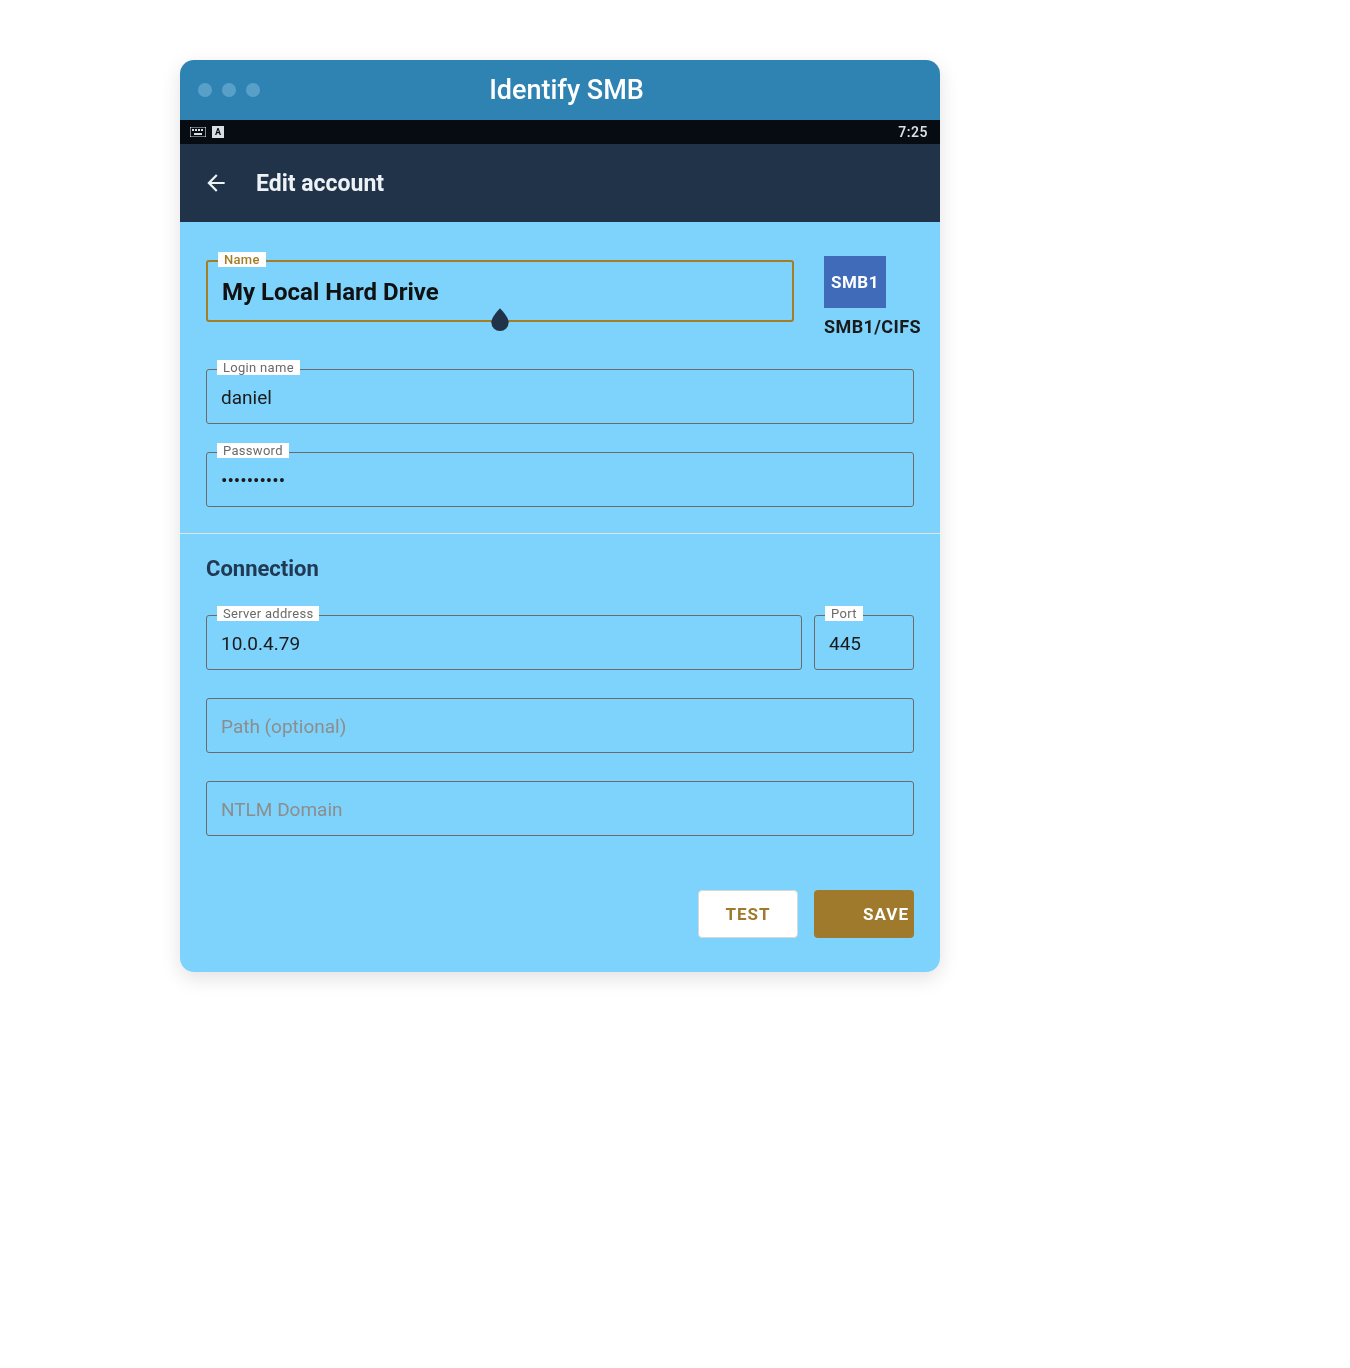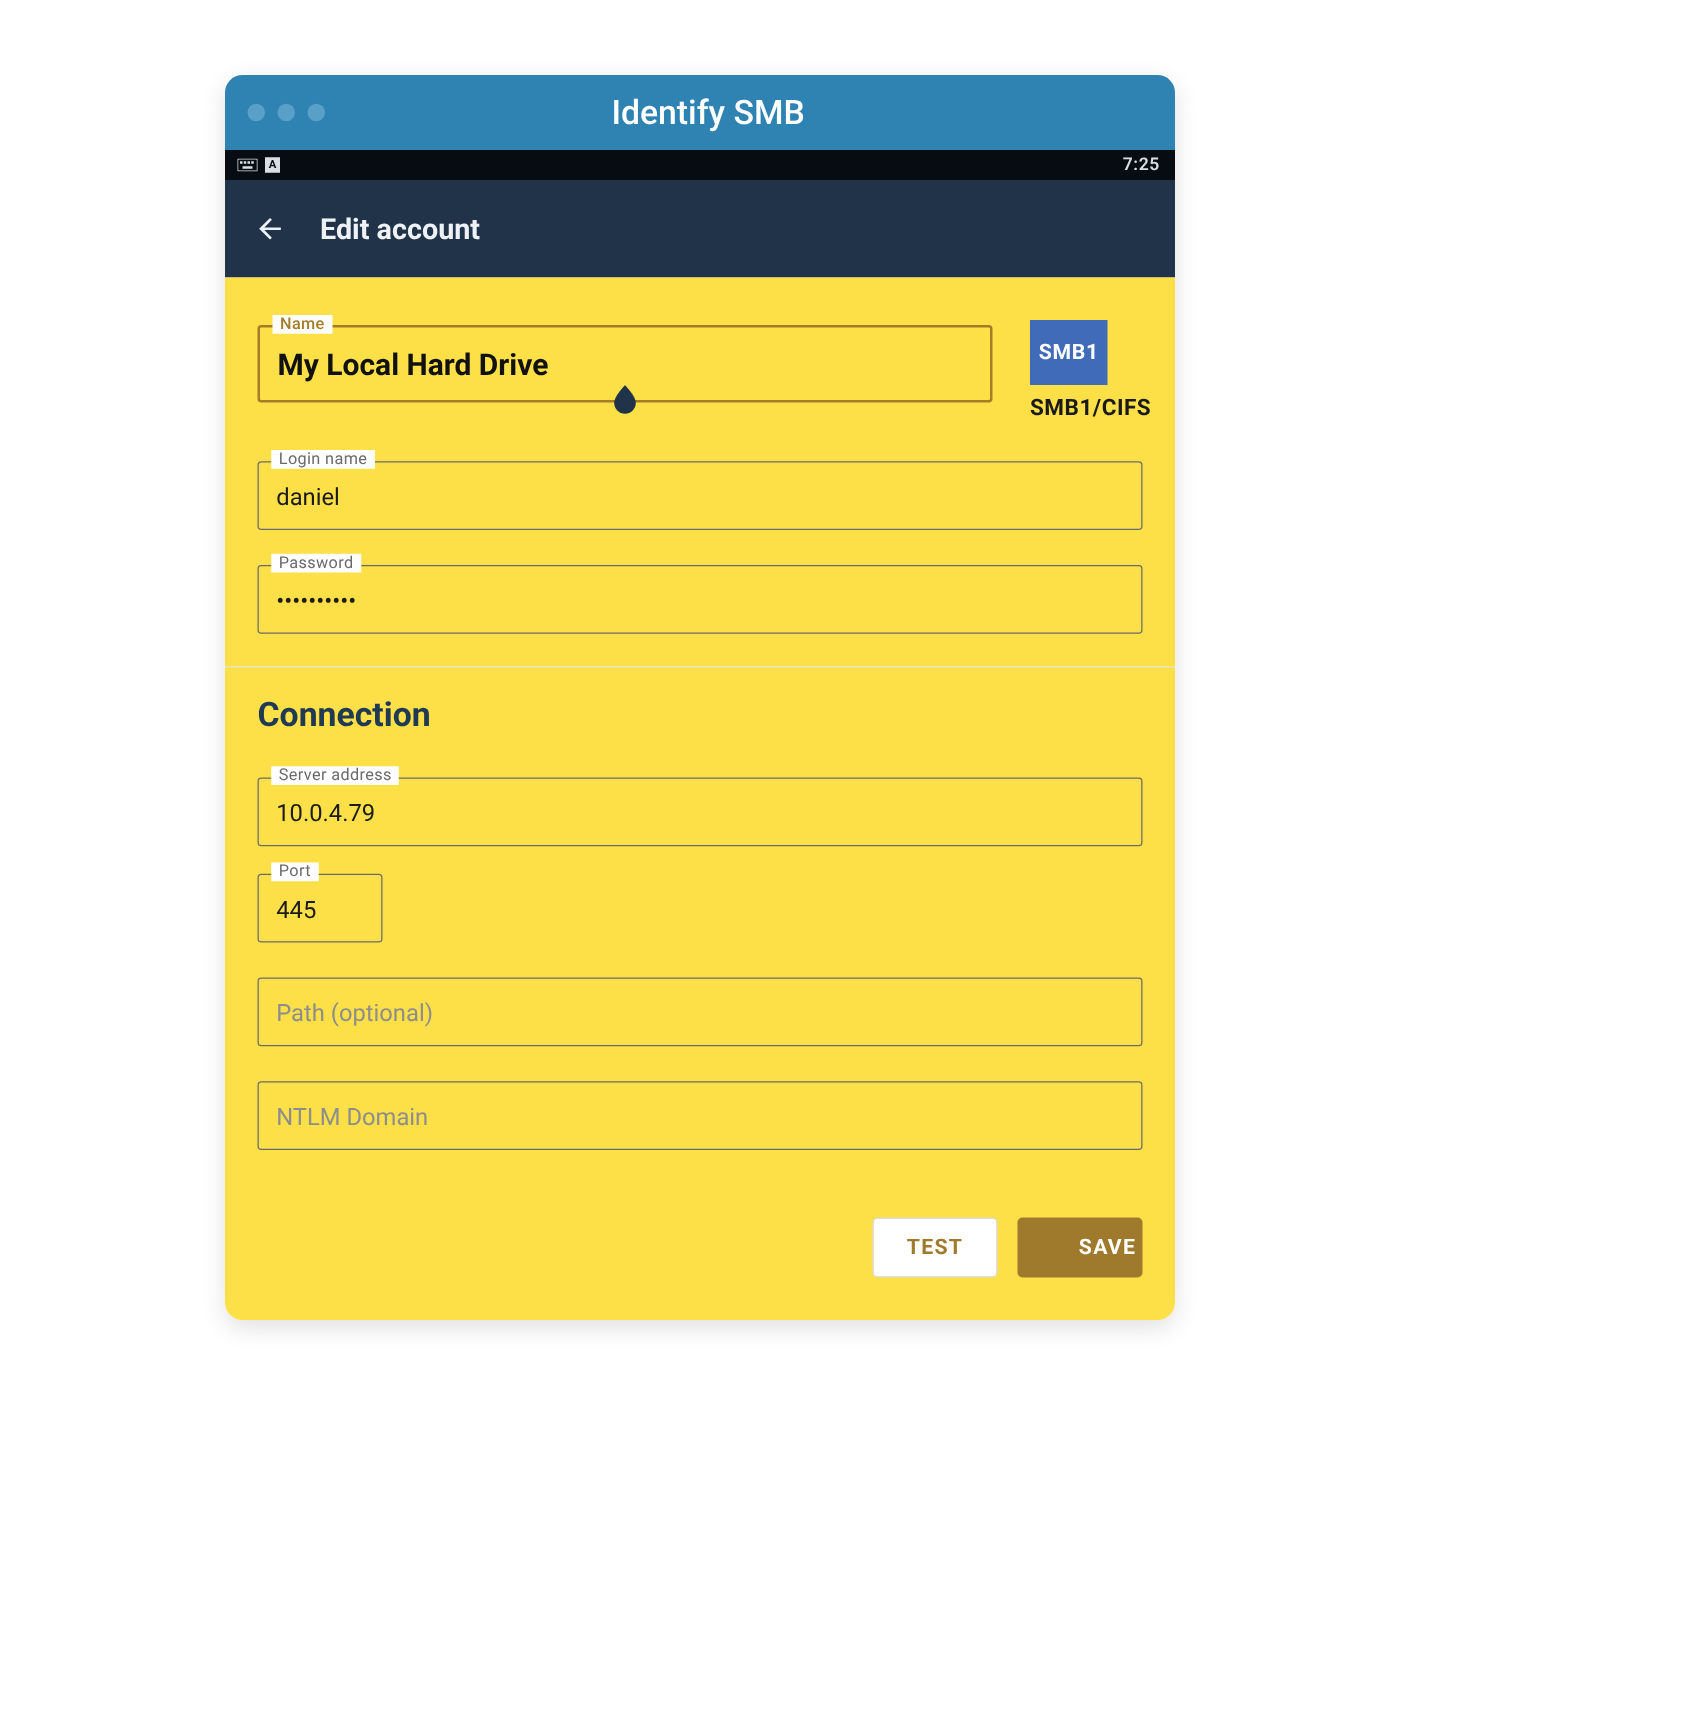--- a/index.html
+++ b/index.html
@@ -85,21 +85,21 @@
     width: 28px; height: 28px;
     display:flex; align-items:center; justify-content:center;
     cursor:pointer;
   }
   .appbar-title {
     font-size: 23px;
     font-weight: 700;
   }
   .content {
     padding: 28px 26px 34px 26px;
-    background: #fde047;
+    background: #7dd3fc;
   }
   .row1 {
     display: flex;
     align-items: flex-start;
     gap: 30px;
   }
   .field-wrap {
     position: relative;
     flex: 1;
   }
@@ -178,28 +178,27 @@
     letter-spacing: 0.4px;
   }
   .spacer { height: 22px; }
   .divider {
     height: 1px;
     background: #e4e4e4;
     margin: 26px -26px 22px -26px;
   }
   .section-title {
     color: #213a53;
-    font-size: 27px;
+    font-size: 22px;
     font-weight: 700;
     margin-bottom: 24px;
   }
   .conn-row {
     display: flex;
     gap: 12px;
-    flex-direction: column;
   }
   .conn-row .field:first-child { flex: 1; }
   .port-field { width: 100px; }
   .actions {
     display:flex;
     justify-content:flex-end;
     gap: 16px;
     margin-top: 54px;
   }
   .btn {

